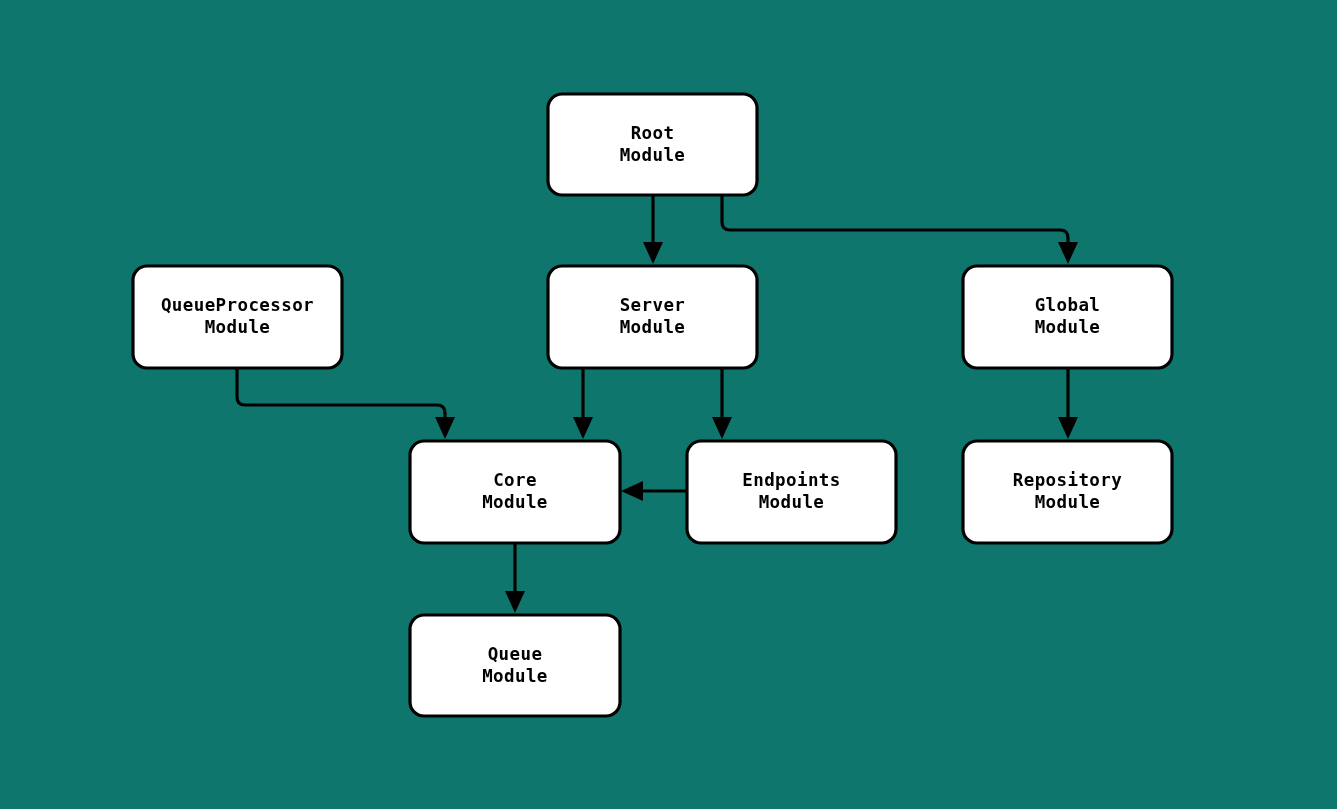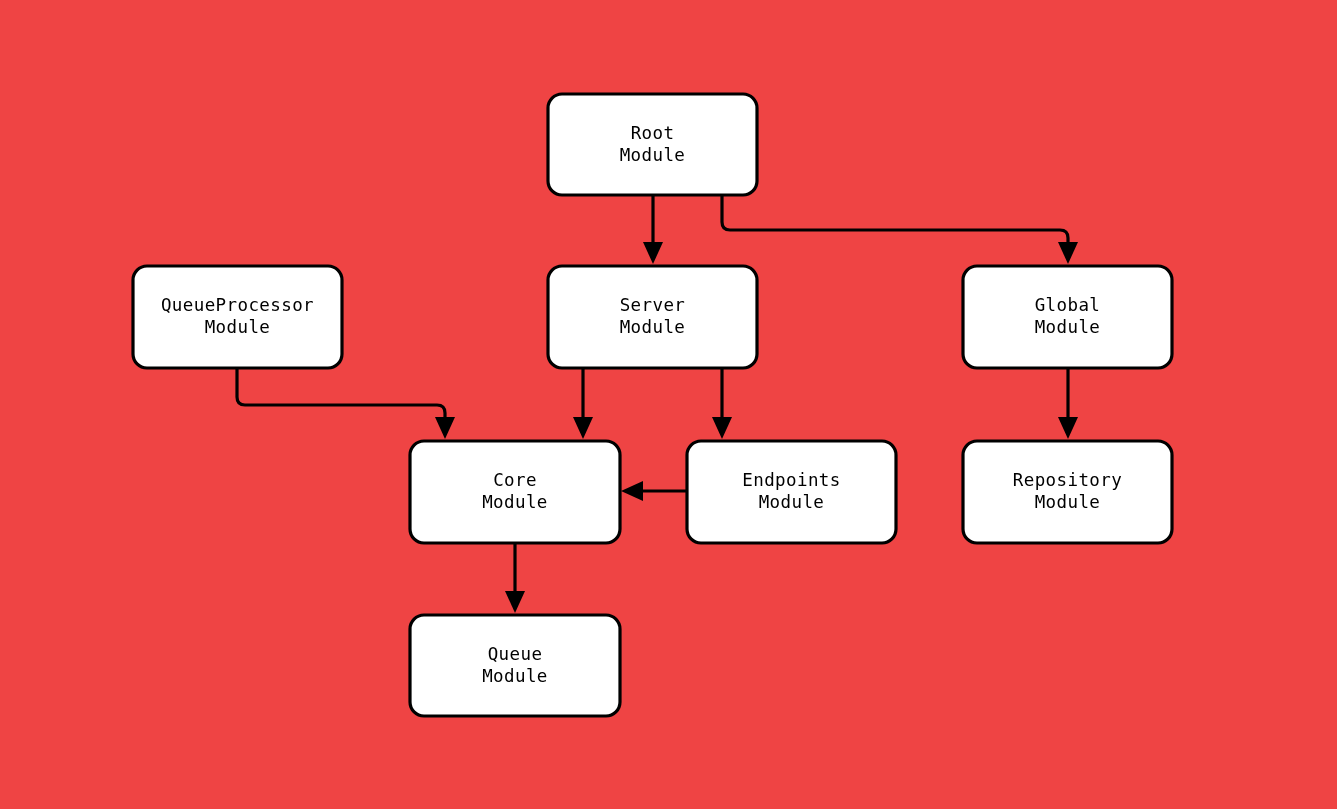--- a/index.html
+++ b/index.html
@@ -10,21 +10,22 @@
   body {
     width: 1337px;
     height: 809px;
     overflow: hidden;
     font-family: "DejaVu Sans Mono", "Liberation Mono", monospace;
   }
   #diagram-canvas {
     position: relative;
     width: 1337px;
     height: 809px;
-    background: #ef4444;
+    background: #0f766e;
+    font-weight: bold;
   }
   svg#graph {
     display: block;
     width: 1337px;
     height: 809px;
   }
   .node-box {
     fill: #ffffff;
     stroke: #000000;
     stroke-width: 3.2;

